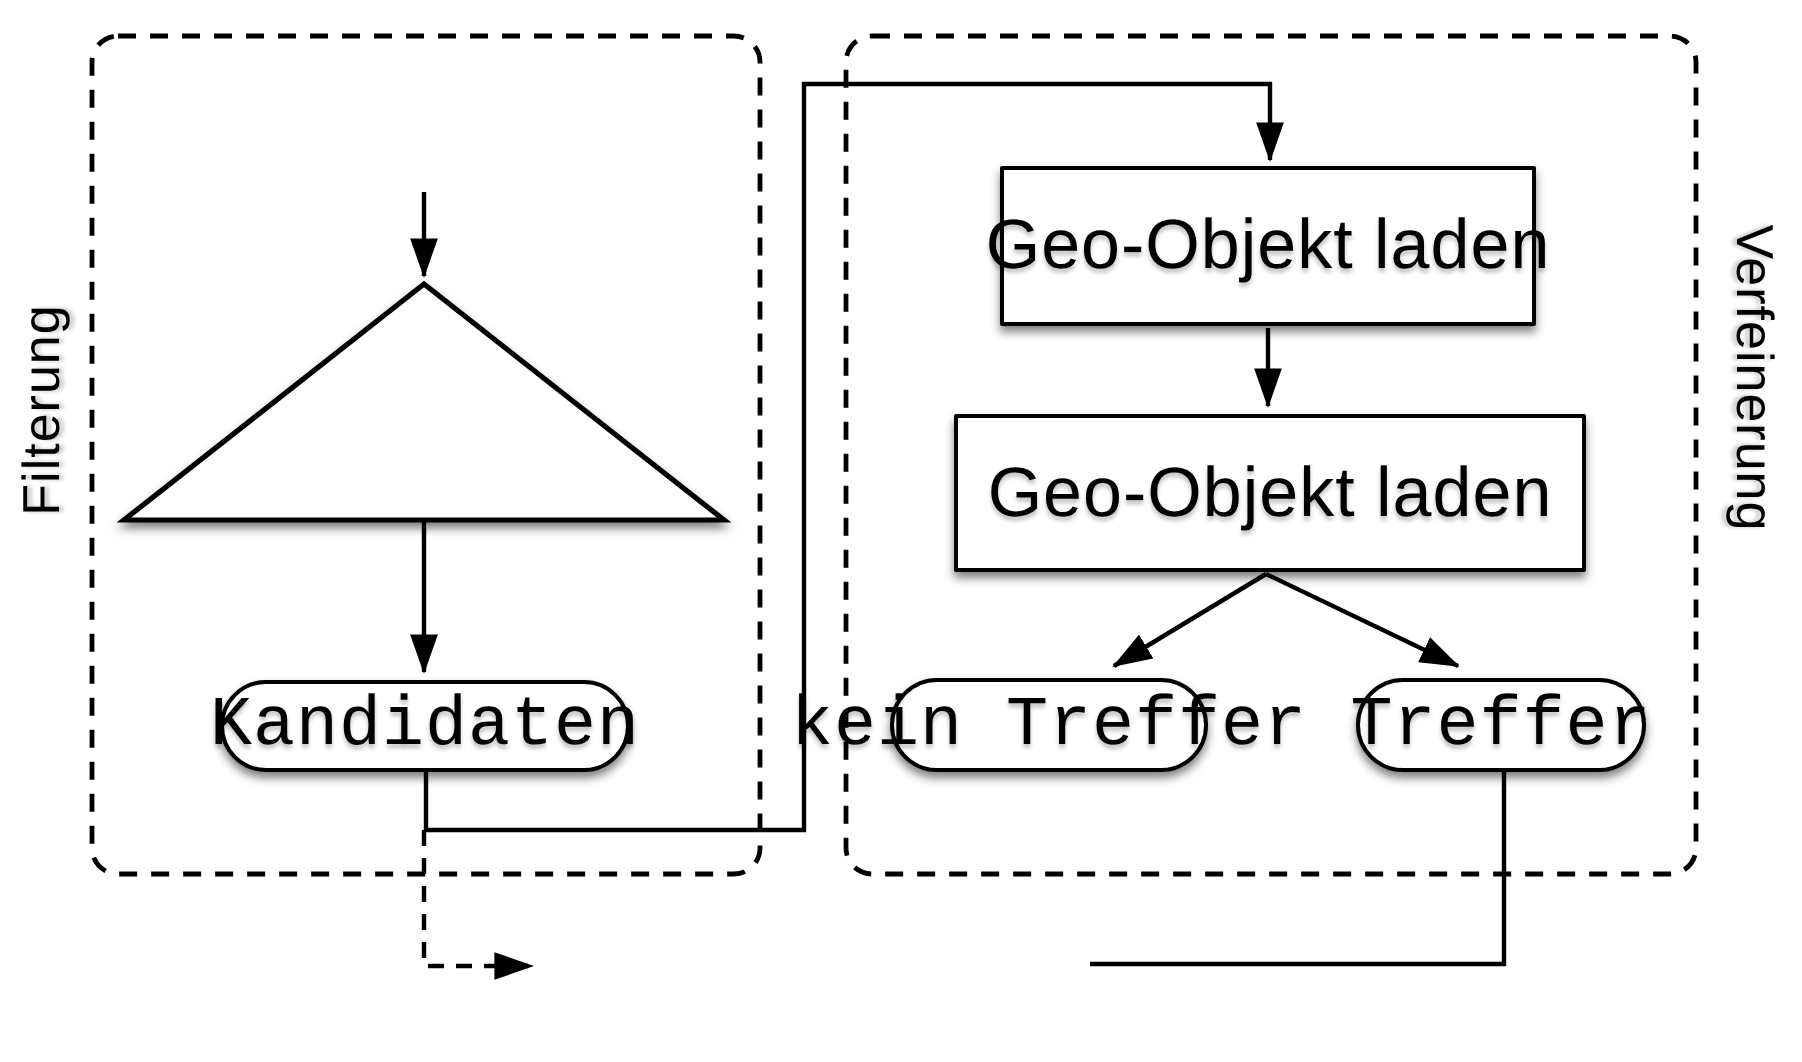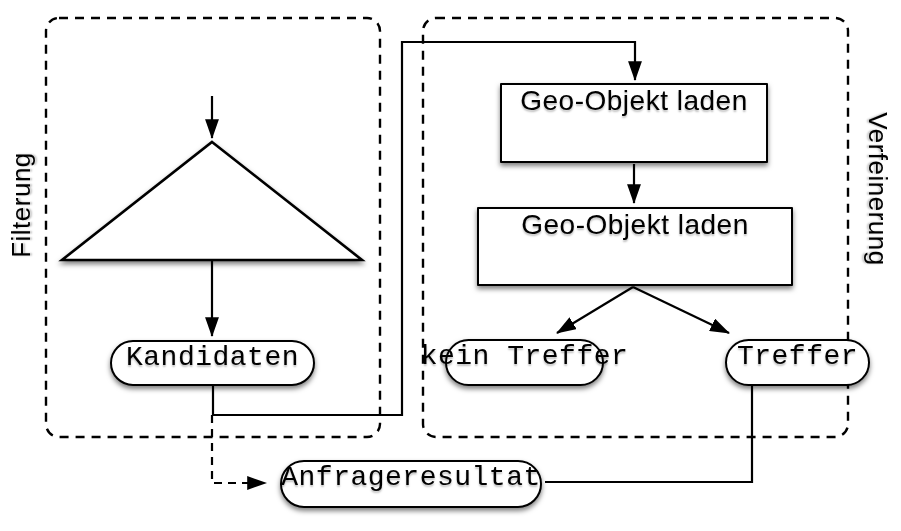--- a/index.html
+++ b/index.html
@@ -22,36 +22,36 @@
     top: 0;
     z-index: 1;
   }
   .node {
     position: absolute;
     z-index: 2;
     box-sizing: border-box;
     background: #ffffff;
     border: 2.5px solid #000000;
     display: flex;
-    align-items: flex-start;
+    align-items: center;
     justify-content: center;
-    font-size: 28px;
+    font-size: 35px;
     letter-spacing: 0.5px;
     box-shadow: 0 3px 5px rgba(0,0,0,0.5);
     text-shadow: 0 2px 2px rgba(0,0,0,0.25);
     white-space: nowrap;
   }
   .rect-node { border-radius: 1px; }
   .pill-node { border-radius: 25px; font-family: Liberation Mono, monospace; }
 
   .node-load1   { left: 500px; top:  83px; width: 268px; height: 80px; }
   .node-load2   { left: 477px; top: 207px; width: 316px; height: 79px; }
   .node-kand    { left: 110px; top: 340px; width: 205px; height: 46px; }
   .node-nohit   { left: 445px; top: 339px; width: 159px; height: 47px; }
-  .node-hit     { left: 678px; top: 339px; width: 145px; height: 47px; margin-left: 47px; }
+  .node-hit     { left: 678px; top: 339px; width: 145px; height: 47px; }
   .node-result  { left: 280px; top: 460px; width: 262px; height: 48px; }
 
   .float-label {
     position: absolute;
     z-index: 3;
     font-size: 27px;
     letter-spacing: 0.5px;
     white-space: nowrap;
     text-shadow: 0 2px 2px rgba(0,0,0,0.25);
     transform: translate(-50%, -50%);
@@ -115,21 +115,18 @@
 
   <div class="node pill-node node-kand">
     <span>Kandidaten</span>
   </div>
   <div class="node pill-node node-nohit">
     <span>kein Treffer</span>
   </div>
   <div class="node pill-node node-hit">
     <span>Treffer</span>
   </div>
-  <div class="node pill-node node-result">
-    <span>Anfrageresultat</span>
-  </div>
 
 
   <div class="group-label lbl-filterung">Filterung</div>
   <div class="group-label lbl-verfeinerung">Verfeinerung</div>
 
 </div>
 
 </body></html>

